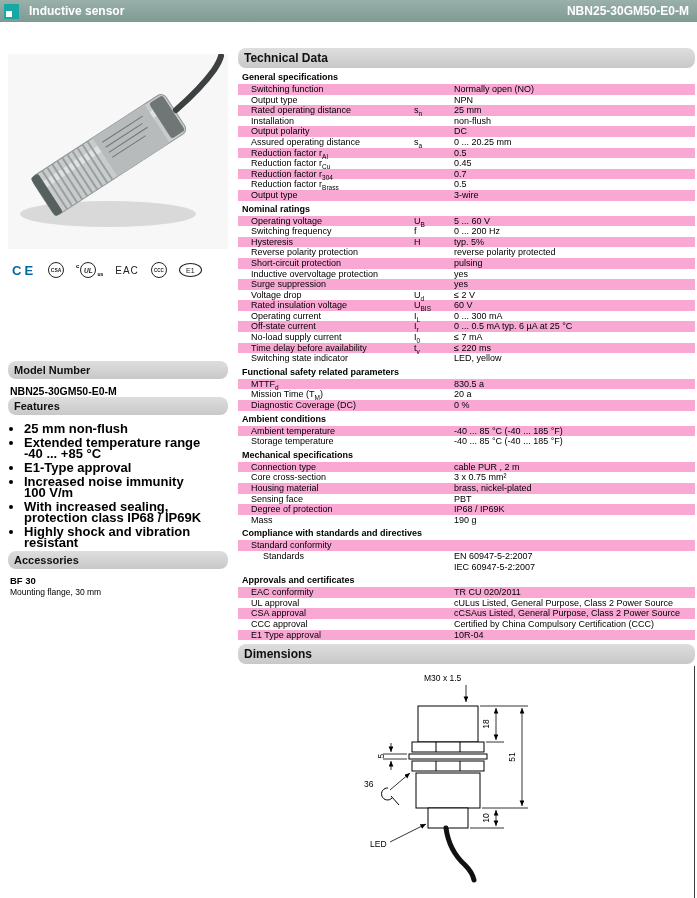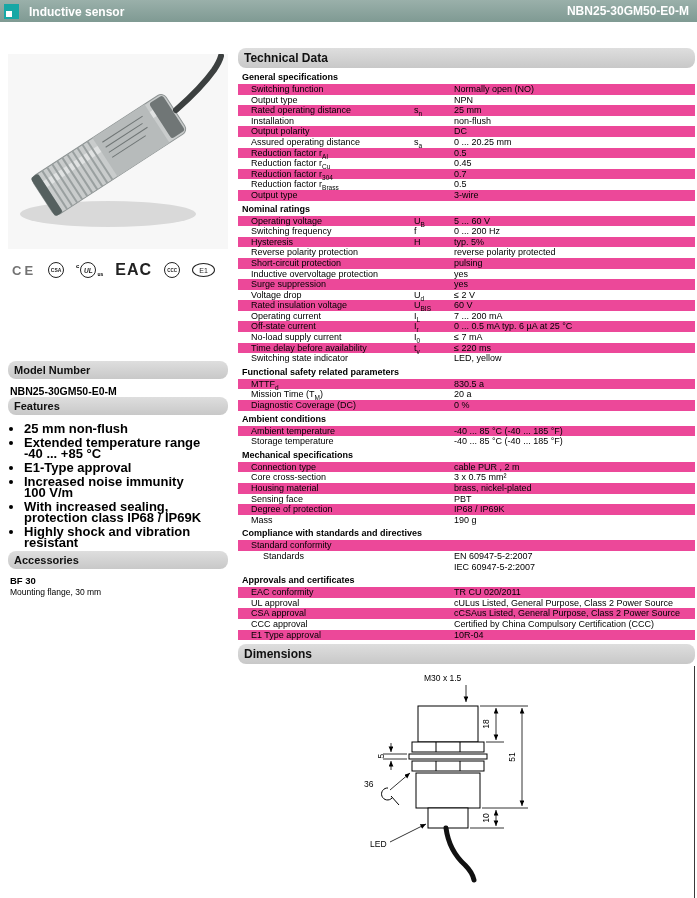--- a/index.html
+++ b/index.html
@@ -9,21 +9,21 @@
     background:#fff; color:#000;
     font-family:"Liberation Sans", sans-serif;
   }
   
   .topbar {
     height:22px;
     background:linear-gradient(to bottom,#9ab0aa,#7f9a93);
     display:flex; align-items:center; justify-content:space-between;
     padding:0 8px 0 4px;
   }
-  .topbar-left { display:flex; align-items:flex-end; }
+  .topbar-left { display:flex; align-items:center; }
   .logo { width:15px; height:15px; background:#17a7a5; position:relative; display:inline-block; margin-right:10px; }
   .logo-inner { position:absolute; left:2px; bottom:2px; width:6px; height:6px; background:#fff; }
   .topbar-title, .topbar-model { color:#fff; font-size:12px; font-weight:bold; }
 
   
   .content { display:flex; gap:10px; padding:26px 8px 0 8px; }
   .leftcol { width:220px; flex:none; }
   .rightcol { width:457px; flex:none; }
 
   
@@ -31,51 +31,51 @@
     background:linear-gradient(to bottom,#dedede,#c8c8c8);
     font-weight:bold; font-size:11px; color:#111;
     padding:3px 6px;
     border-radius:8px;
   }
   .bar-lg { font-size:12px; }
 
   
   .photo { margin-top:6px; }
   .certs { display:flex; align-items:center; gap:12px; margin-top:6px; height:22px; padding-left:4px; }
-  .ce { font-size:13px; letter-spacing:3px; font-weight:600; color:#737373; }
+  .ce { font-size:13px; letter-spacing:3px; font-weight:600; color:#0369a1; }
   .circle {
     display:inline-flex; align-items:center; justify-content:center;
     border:1.5px solid #222; border-radius:50%; color:#222; font-weight:bold;
   }
   .csa { width:16px; height:16px; font-size:5px; }
   .cul-wrap { display:inline-flex; align-items:center; }
   .cul { width:16px; height:16px; font-size:6.5px; font-style:italic; }
   .cul-c { font-size:6px; margin-right:1px; transform:translateY(-4px); font-weight:bold; }
   .cul-us { font-size:5px; margin-left:1px; transform:translateY(4px); font-weight:bold; }
-  .eac { font-size:16px; font-weight:bold; letter-spacing:1px; color:#222; }
+  .eac { font-size:10px; font-weight:normal; letter-spacing:1px; color:#222; }
   .ccc { width:16px; height:16px; font-size:4.5px; }
   .e1 {
     display:inline-flex; align-items:center; justify-content:center;
     width:23px; height:14px; border:1px solid #222; border-radius:50%;
     font-size:7px; color:#222;
   }
   .mn-bar { margin-top:80px; }
   .model-number { font-weight:bold; font-size:10.5px; padding:6px 2px 0 2px; }
   .ft-bar { }
   .features { list-style:disc; margin:8px 0 0 0; padding:0 0 0 16px; max-width:200px; }
   .features li { font-weight:bold; font-size:13px; line-height:11px; margin-bottom:3px; }
   .ac-bar { }
   .acc-name { font-weight:bold; font-size:9.5px; padding:6px 2px 1px 2px; }
   .acc-desc { font-size:8.5px; padding:0 2px; }
 
   
   .td-table { margin-top:3px; }
   .td-section { font-weight:bold; font-size:9px; line-height:11px; padding:1px 2px 1px 4px; margin-top:2px; }
   .td-row { display:flex; font-size:9px; line-height:10.6px; min-height:10.6px; }
-  .td-row.shade { background:#ec4899; }
+  .td-row.shade { background:#f9a8d4; }
   .c-label { width:176px; padding-left:13px; flex:none; }
   .td-row.indent2 .c-label { padding-left:25px; }
   .c-sym { width:40px; flex:none; }
   .c-val { flex:1; padding-right:4px; }
   sub { font-size:6.5px; line-height:0; }
 
   
   .dims-bar { margin-top:4px; }
   .dims-fig { margin-top:2px; border-right:1px solid #3a3a3a; }
   svg text { font-family:"Liberation Sans", sans-serif; font-size:8.5px; fill:#000; }
@@ -265,21 +265,21 @@
             <div class="c-val">≤ 2 V</div>
           </div>
           <div class="td-row shade">
             <div class="c-label">Rated insulation voltage</div>
             <div class="c-sym">U<sub>BIS</sub></div>
             <div class="c-val">60 V</div>
           </div>
           <div class="td-row">
             <div class="c-label">Operating current</div>
             <div class="c-sym">I<sub>L</sub></div>
-            <div class="c-val">7 ... 200 mA</div>
+            <div class="c-val">0 ... 300 mA</div>
           </div>
           <div class="td-row shade">
             <div class="c-label">Off-state current</div>
             <div class="c-sym">I<sub>r</sub></div>
             <div class="c-val">0 ... 0.5 mA typ. 6 µA at 25 °C</div>
           </div>
           <div class="td-row">
             <div class="c-label">No-load supply current</div>
             <div class="c-sym">I<sub>0</sub></div>
             <div class="c-val">≤ 7 mA</div>

